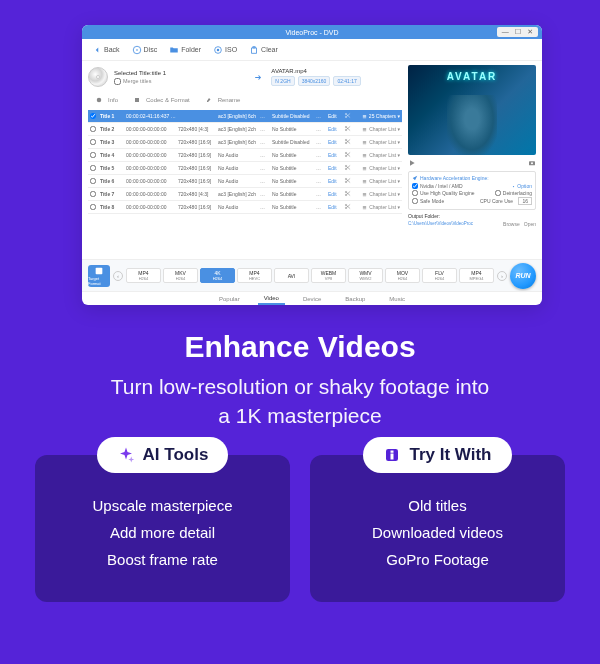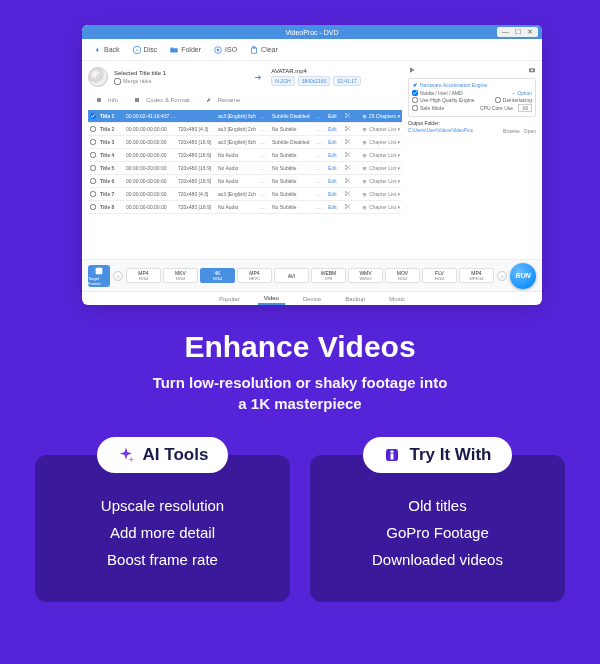--- a/index.html
+++ b/index.html
@@ -67,21 +67,21 @@
 .fnav{width:10px;height:10px;border:1px solid #ccc;border-radius:50%;display:flex;align-items:center;justify-content:center;font-size:6px;color:#999}
 .flist{flex:1;display:flex;gap:2px;overflow:hidden}
 .fitem{flex:1;background:#fff;border:1px solid #e0e0e0;border-radius:2px;display:flex;flex-direction:column;align-items:center;justify-content:center;font-size:4px;color:#888;padding:1px;min-width:0}
 .fitem.act{background:#4a90e2;color:#fff;border-color:#4a90e2}
 .fitem .ft{font-size:5px;color:#333}.fitem.act .ft{color:#fff}
 .run{width:26px;height:26px;border-radius:50%;background:radial-gradient(circle at 35% 30%,#6bf,#29f 60%,#07d);color:#fff;display:flex;align-items:center;justify-content:center;font-size:7px;font-weight:bold;font-style:italic;box-shadow:0 1px 3px rgba(0,0,0,.3)}
 .bottabs{height:14px;display:flex;justify-content:center;gap:12px;align-items:center;font-size:6px;color:#888;border-top:1px solid #eee}
 .bottabs span{padding:2px 6px}.bottabs .act{color:#333;border-bottom:2px solid #4a90e2}
 .hero{position:absolute;top:330px;left:0;width:600px;text-align:center;color:#fff}
 .hero h1{font-size:30px;font-weight:600;margin-bottom:8px}
-.hero p{font-size:15px;font-weight:700;line-height:1.4;opacity:.95}
+.hero p{font-size:21px;font-weight:400;line-height:1.4;opacity:.95}
 .cards{position:absolute;top:455px;left:0;width:600px;display:flex;justify-content:center;gap:20px;padding:0 35px}
 .card{flex:1;background:#3a1a9a;border-radius:12px;padding:0 20px 24px;text-align:center;color:#fff;position:relative}
 .pill{background:#fff;color:#1a1a4a;font-size:17px;font-weight:700;padding:8px 20px;border-radius:22px;display:inline-flex;align-items:center;gap:8px;position:relative;top:-18px}
 .pill svg{width:18px;height:18px}
 .card ul{list-style:none;margin-top:-4px}
 .card li{font-size:15px;font-weight:300;margin:10px 0}
 </style>
 </head>
 <body>
 
@@ -337,20 +337,24 @@
   <div class="c c11"><svg viewBox="0 0 24 24">
                 <rect x="4" y="5" width="16" height="3"></rect>
                 <rect x="4" y="11" width="16" height="3"></rect>
                 <rect x="4" y="17" width="16" height="3"></rect>
               </svg> Chapter List ▾</div>
           </div>
         </div>
     </div>
 
     <div class="right">
+      <div class="preview">
+        <div class="logo">AVATAR</div>
+        <div class="face"></div>
+      </div>
       <div class="pctl">
         <svg viewBox="0 0 24 24">
             <path d="M6 4l14 8-14 8z"></path>
           </svg>
         <svg viewBox="0 0 24 24">
             <rect x="3" y="7" width="18" height="12" rx="2"></rect>
             <circle cx="12" cy="13" r="3" fill="#fff"></circle>
           </svg>
       </div>
       <div class="hwbox">
@@ -465,33 +469,33 @@
 <div class="cards">
   <div class="card">
     <div class="pill">
       <svg viewBox="0 0 24 24">
           <path fill="#7a3aed" d="M12 2l2 6 6 2-6 2-2 6-2-6-6-2 6-2z"></path>
           <path fill="#b794f4" d="M19 14l1 3 3 1-3 1-1 3-1-3-3-1 3-1z"></path>
         </svg>
       <span>AI Tools</span>
     </div>
     <ul id="leftlist">
-        <li>Upscale resolution</li>
+        <li>Upscale masterpiece</li>
         <li>Add more detail</li>
         <li>Boost frame rate</li>
       </ul>
   </div>
   <div class="card">
     <div class="pill">
       <svg viewBox="0 0 24 24">
           <rect x="4" y="4" width="16" height="16" rx="3" fill="#5523d8"></rect>
           <rect x="10" y="10" width="4" height="8" fill="#fff"></rect>
           <rect x="10" y="6" width="4" height="3" fill="#fff"></rect>
         </svg>
       <span>Try It With</span>
     </div>
     <ul id="rightlist">
         <li>Old titles</li>
+        <li>Downloaded videos</li>
         <li>GoPro Footage</li>
-        <li>Downloaded videos</li>
       </ul>
   </div>
 </div>
 
 </body></html>

